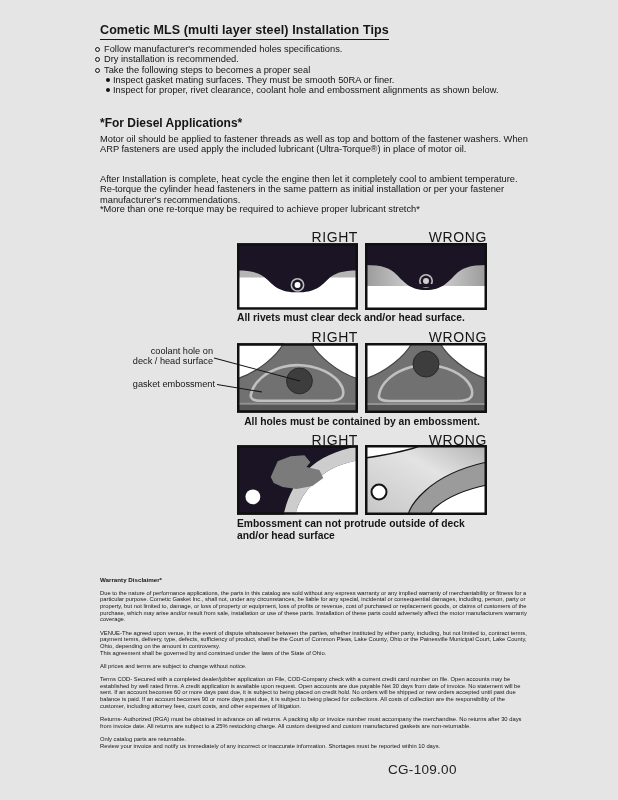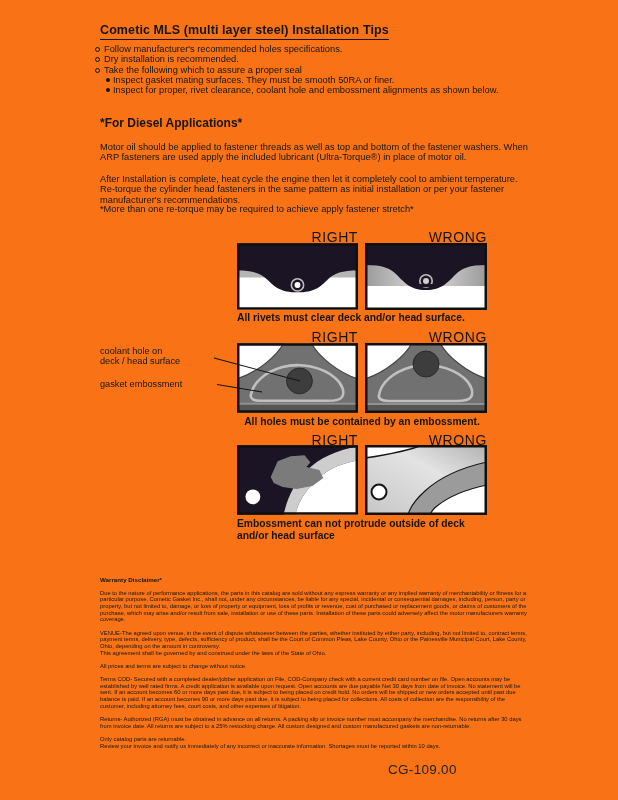--- a/index.html
+++ b/index.html
@@ -1,37 +1,37 @@
 <!DOCTYPE html>
 <html><head>
 <meta charset="utf-8">
 <style>
   html,body{margin:0;padding:0;background:#888;}
   .page{
-    position:relative;width:618px;height:800px;background:#f97316;
+    position:relative;width:618px;height:800px;background:#e5e5e5;
     font-family:"Liberation Sans", sans-serif;color:#151515;overflow:hidden;
     margin:0 auto;
   }
   .abs{position:absolute;}
   .title{
     font-size:12.5px;font-weight:bold;border-bottom:1.5px solid #151515;
     padding-bottom:2px;letter-spacing:0.1px;
   }
   .body-text{font-size:9.3px;line-height:10.3px;}
   .bullets{font-size:9.3px;line-height:10.3px;}
   .b-row{display:flex;align-items:flex-start;}
   .b-ring{flex:0 0 auto;width:3px;height:3px;border:1px solid #151515;border-radius:50%;
     margin:3px 4px 0 0;}
   .b-dot{flex:0 0 auto;width:4px;height:4px;background:#151515;border-radius:50%;
     margin:3px 3px 0 0;}
   .sub{margin-left:11px;}
   .sec-head{font-size:12px;font-weight:bold;}
   .rw-label{font-size:14px;letter-spacing:0.6px;text-align:right;}
   .caption{font-size:10.3px;font-weight:bold;line-height:11.5px;}
-  .ann{font-size:9.2px;line-height:10px;text-align:left;}
+  .ann{font-size:9.2px;line-height:10px;text-align:right;}
   .dbox{display:block;}
   .tinyhead{font-size:6.2px;font-weight:bold;}
   .tiny{font-size:5.8px;line-height:6.7px;margin:0 0 6.5px 0;}
   .tiny.tight{margin:0;}
   .warranty{width:430px;}
   .footer-code{font-size:13.5px;letter-spacing:0.3px;color:#222;}
   svg{display:block;}
 </style>
 </head>
 <body>
@@ -46,36 +46,36 @@
     <div class="b-row">
       <span class="b-ring"></span>
       <span>Follow manufacturer's recommended holes specifications.</span>
     </div>
     <div class="b-row">
       <span class="b-ring"></span>
       <span>Dry installation is recommended.</span>
     </div>
     <div class="b-row">
       <span class="b-ring"></span>
-      <span>Take the following which to assure a proper seal</span>
+      <span>Take the following steps to becomes a proper seal</span>
     </div>
     <div class="b-row sub">
       <span class="b-dot"></span>
       <span>Inspect gasket mating surfaces.  They must be smooth 50RA or finer.</span>
     </div>
     <div class="b-row sub">
       <span class="b-dot"></span>
       <span>Inspect for proper, rivet clearance, coolant hole and embossment alignments as shown below.</span>
     </div>
   </div>
 
   <div class="abs sec-head" style="left:100px;top:116px;">*For Diesel Applications*</div>
-  <div class="abs body-text" style="left:100px;top:134px;width:432px;margin-top:8px;">Motor oil should be applied to fastener threads as well as top and bottom of the fastener washers. When ARP fasteners are used apply the included lubricant (Ultra-Torque®) in place of motor oil.</div>
+  <div class="abs body-text" style="left:100px;top:134px;width:432px;">Motor oil should be applied to fastener threads as well as top and bottom of the fastener washers. When ARP fasteners are used apply the included lubricant (Ultra-Torque®) in place of motor oil.</div>
   <div class="abs body-text" style="left:100px;top:174px;width:432px;">After Installation is complete, heat cycle the engine then let it completely cool to ambient temperature. Re-torque the cylinder head fasteners in the same pattern as initial installation or per your fastener manufacturer's recommendations.</div>
-  <div class="abs body-text" style="left:100px;top:204px;width:432px;">*More than one re-torque may be required to achieve apply fastener stretch*</div>
+  <div class="abs body-text" style="left:100px;top:204px;width:432px;">*More than one re-torque may be required to achieve proper lubricant stretch*</div>
 
   <div class="abs rw-label" style="left:237px;top:229px;width:121px;">RIGHT</div>
   <div class="abs rw-label" style="left:365px;top:229px;width:122px;">WRONG</div>
 
   <div class="abs" style="left:237px;top:243px;">
     <svg class="dbox" width="121" height="67" viewBox="0 0 122 67">
       <rect x="0" y="0" width="122" height="67" fill="#ffffff"></rect>
       <rect x="0" y="27" width="122" height="7.5" fill="#b5b5b5"></rect>
       <path d="M0,0 H122 V27.5 C106,27.5 98,30 91,37 C84,44 78,49.5 61,49.5 C44,49.5 38,44 31,37 C24,30 16,27.5 0,27.5 Z" fill="#1a1424"></path>
       <circle cx="61" cy="42" r="7" fill="#bfbfbf"></circle>

